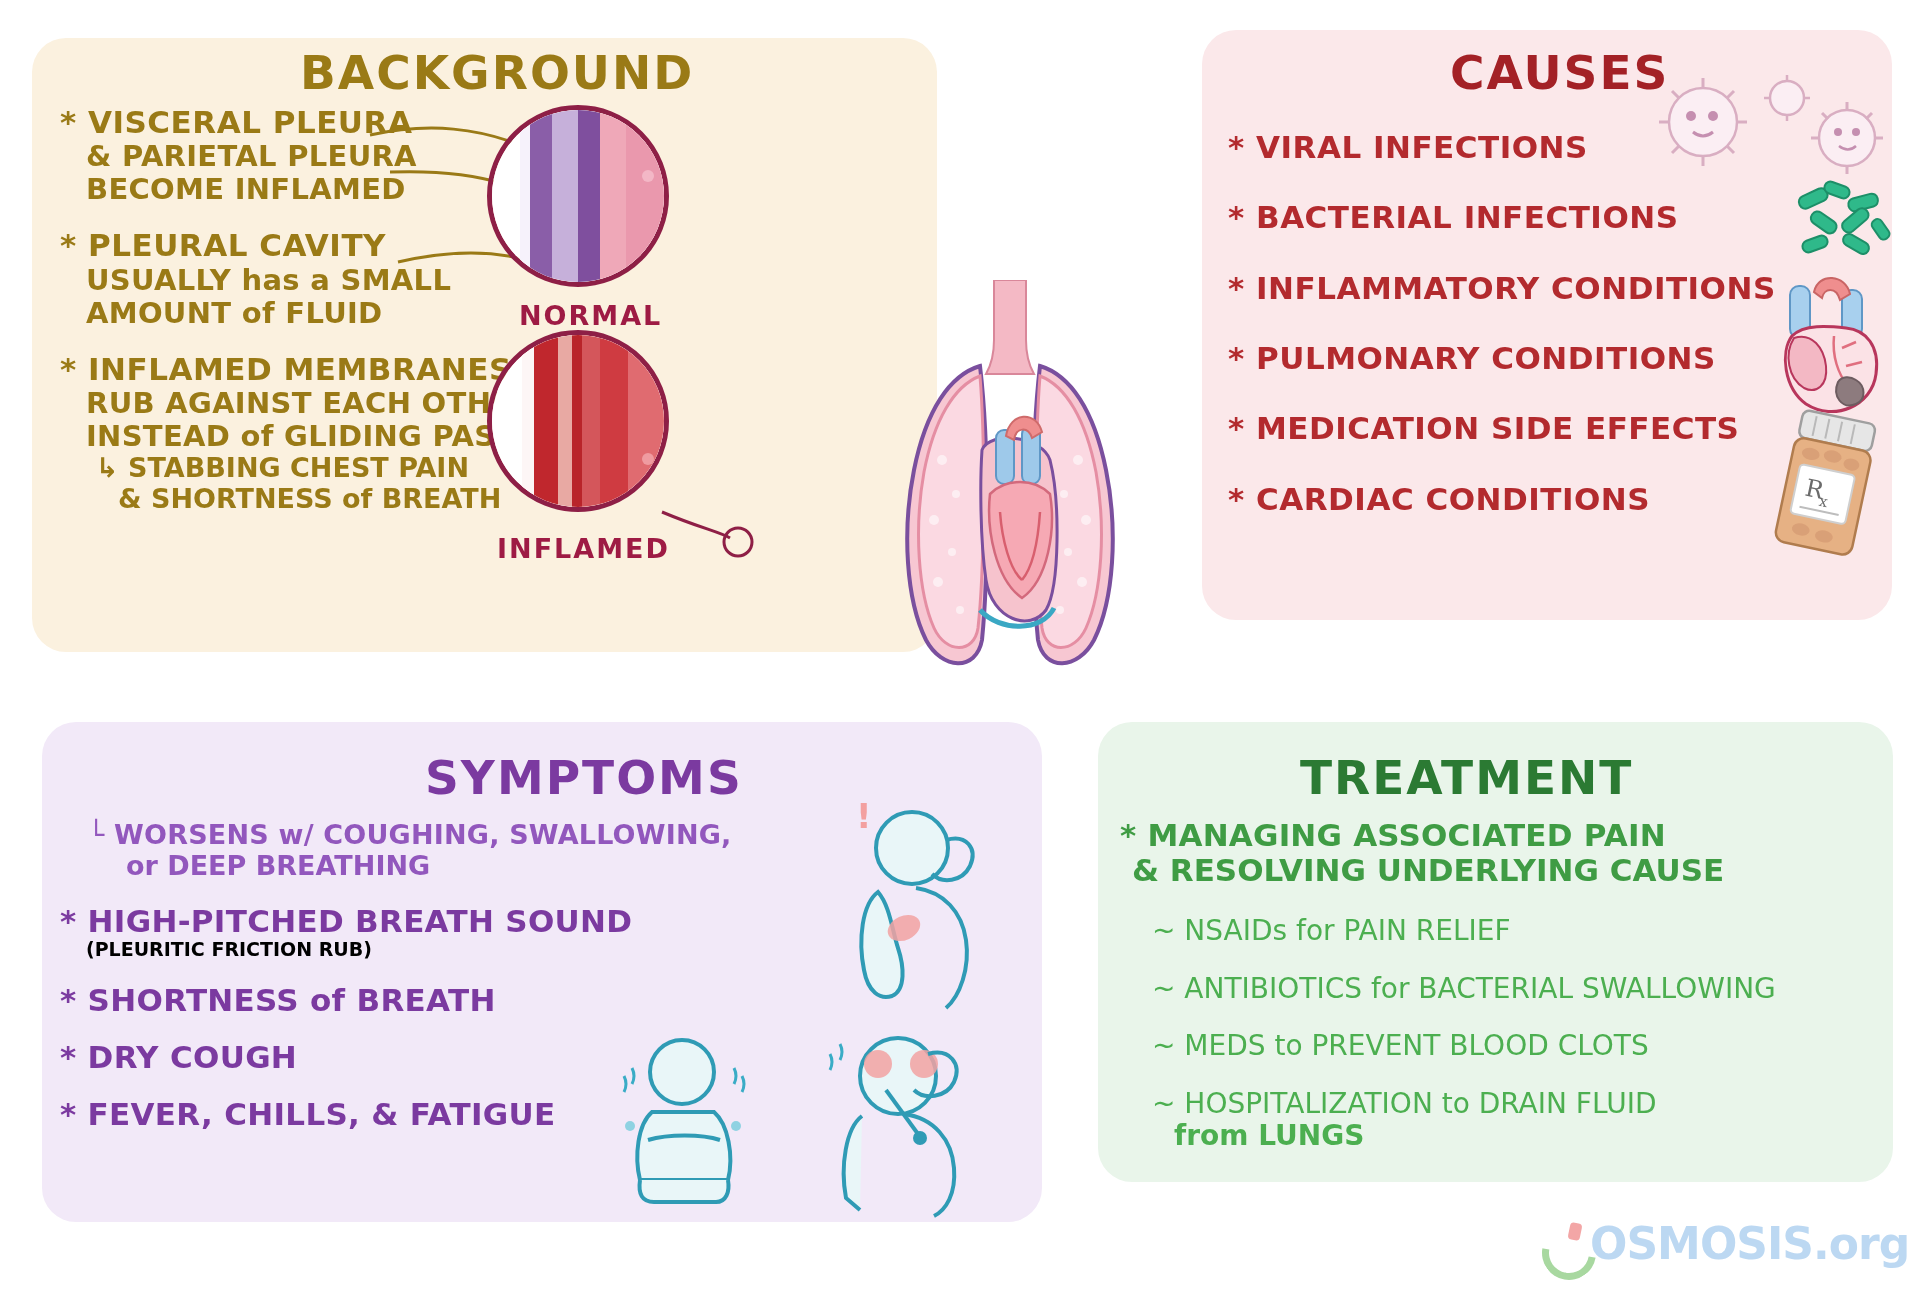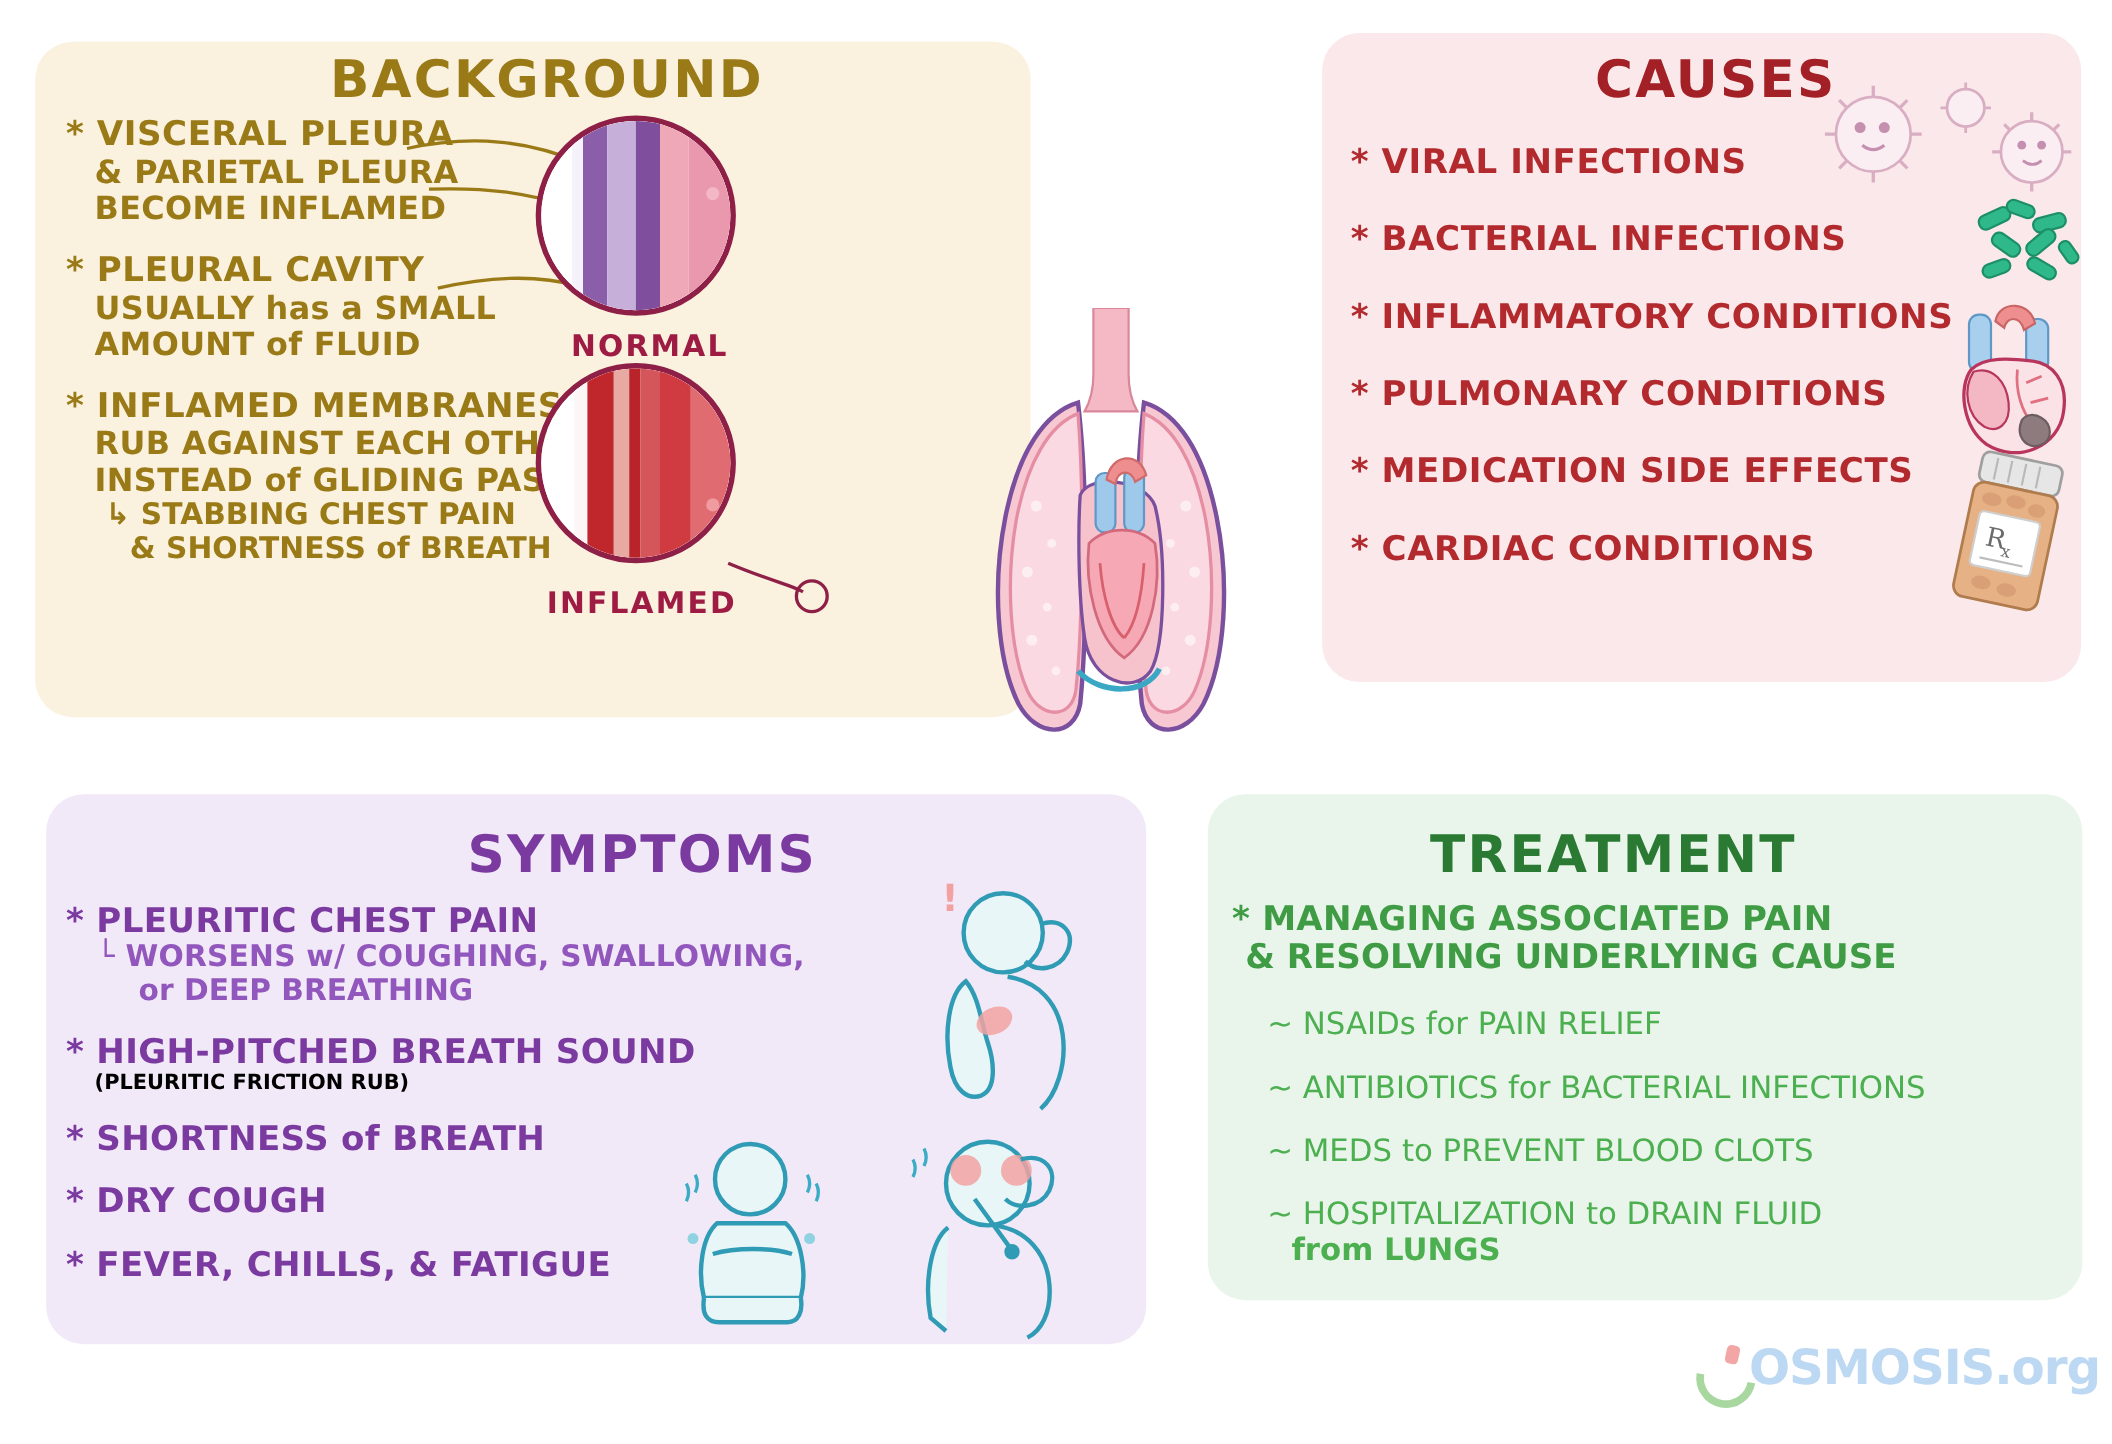--- a/index.html
+++ b/index.html
@@ -310,21 +310,20 @@
           <ellipse cx="74" cy="128" rx="9" ry="6"></ellipse>
       </g>
     </g>
   </svg>
 
   <div class="panel" id="panel-symptoms"></div>
   <div class="panel-title" id="title-symptoms">SYMPTOMS</div>
 
   <div class="list" id="list-symptoms">
     <div class="item">
-      <div class="line l1">* PLEURITIC CHEST PAIN</div>
       <div class="line sub">└ WORSENS w/ COUGHING, SWALLOWING,</div>
       <div class="line sub2">or DEEP BREATHING</div>
     </div>
     <div class="item">
       <div class="line l1">* HIGH-PITCHED BREATH SOUND</div>
       <div class="line paren">(PLEURITIC FRICTION RUB)</div>
     </div>
     <div class="item">
       <div class="line l1">* SHORTNESS of BREATH</div>
     </div>
@@ -382,21 +381,21 @@
 
   <div class="list" id="list-treatment">
     <div class="item">
       <div class="line l1">* MANAGING ASSOCIATED PAIN</div>
       <div class="line l2">&amp; RESOLVING UNDERLYING CAUSE</div>
     </div>
     <div class="item">
       <div class="line sub">~ NSAIDs for PAIN RELIEF</div>
     </div>
     <div class="item">
-      <div class="line sub">~ ANTIBIOTICS for BACTERIAL INFECTIONS</div>
+      <div class="line sub">~ ANTIBIOTICS for BACTERIAL SWALLOWING</div>
     </div>
     <div class="item">
       <div class="line sub">~ MEDS to PREVENT BLOOD CLOTS</div>
     </div>
     <div class="item">
       <div class="line sub">~ HOSPITALIZATION to DRAIN FLUID</div>
       <div class="line sub2">from LUNGS</div>
     </div>
   </div>
 

